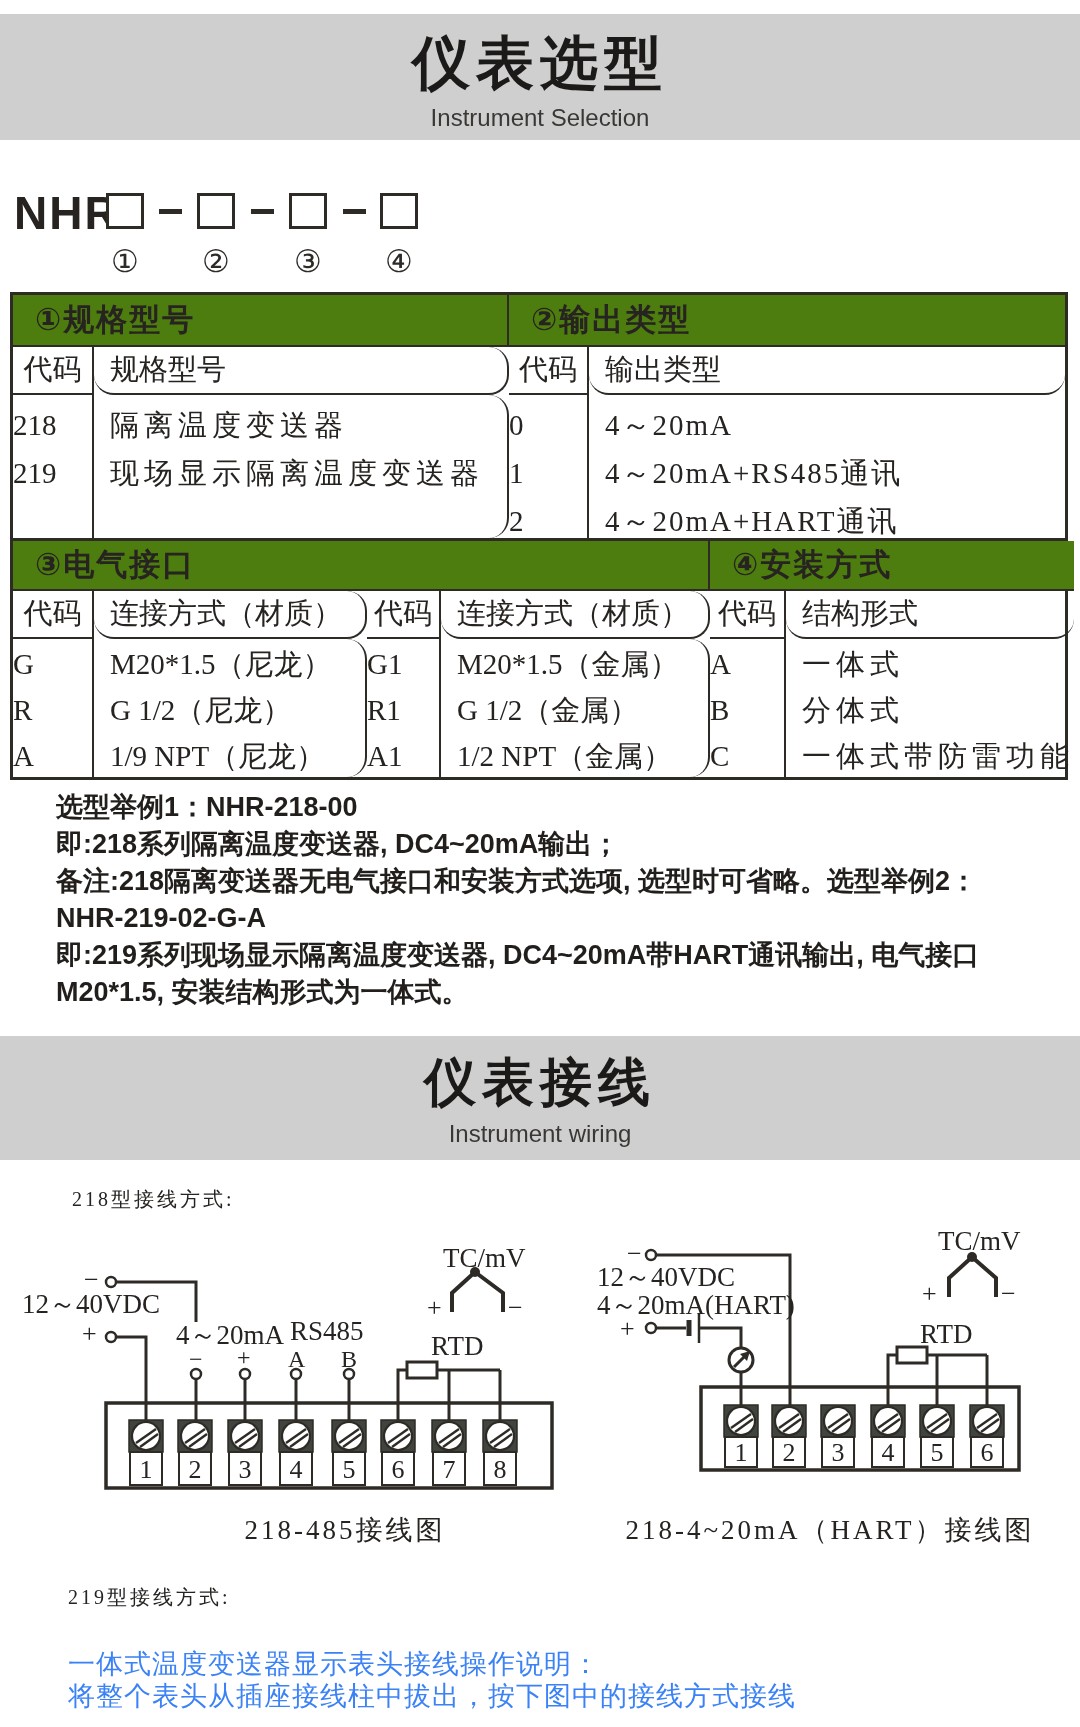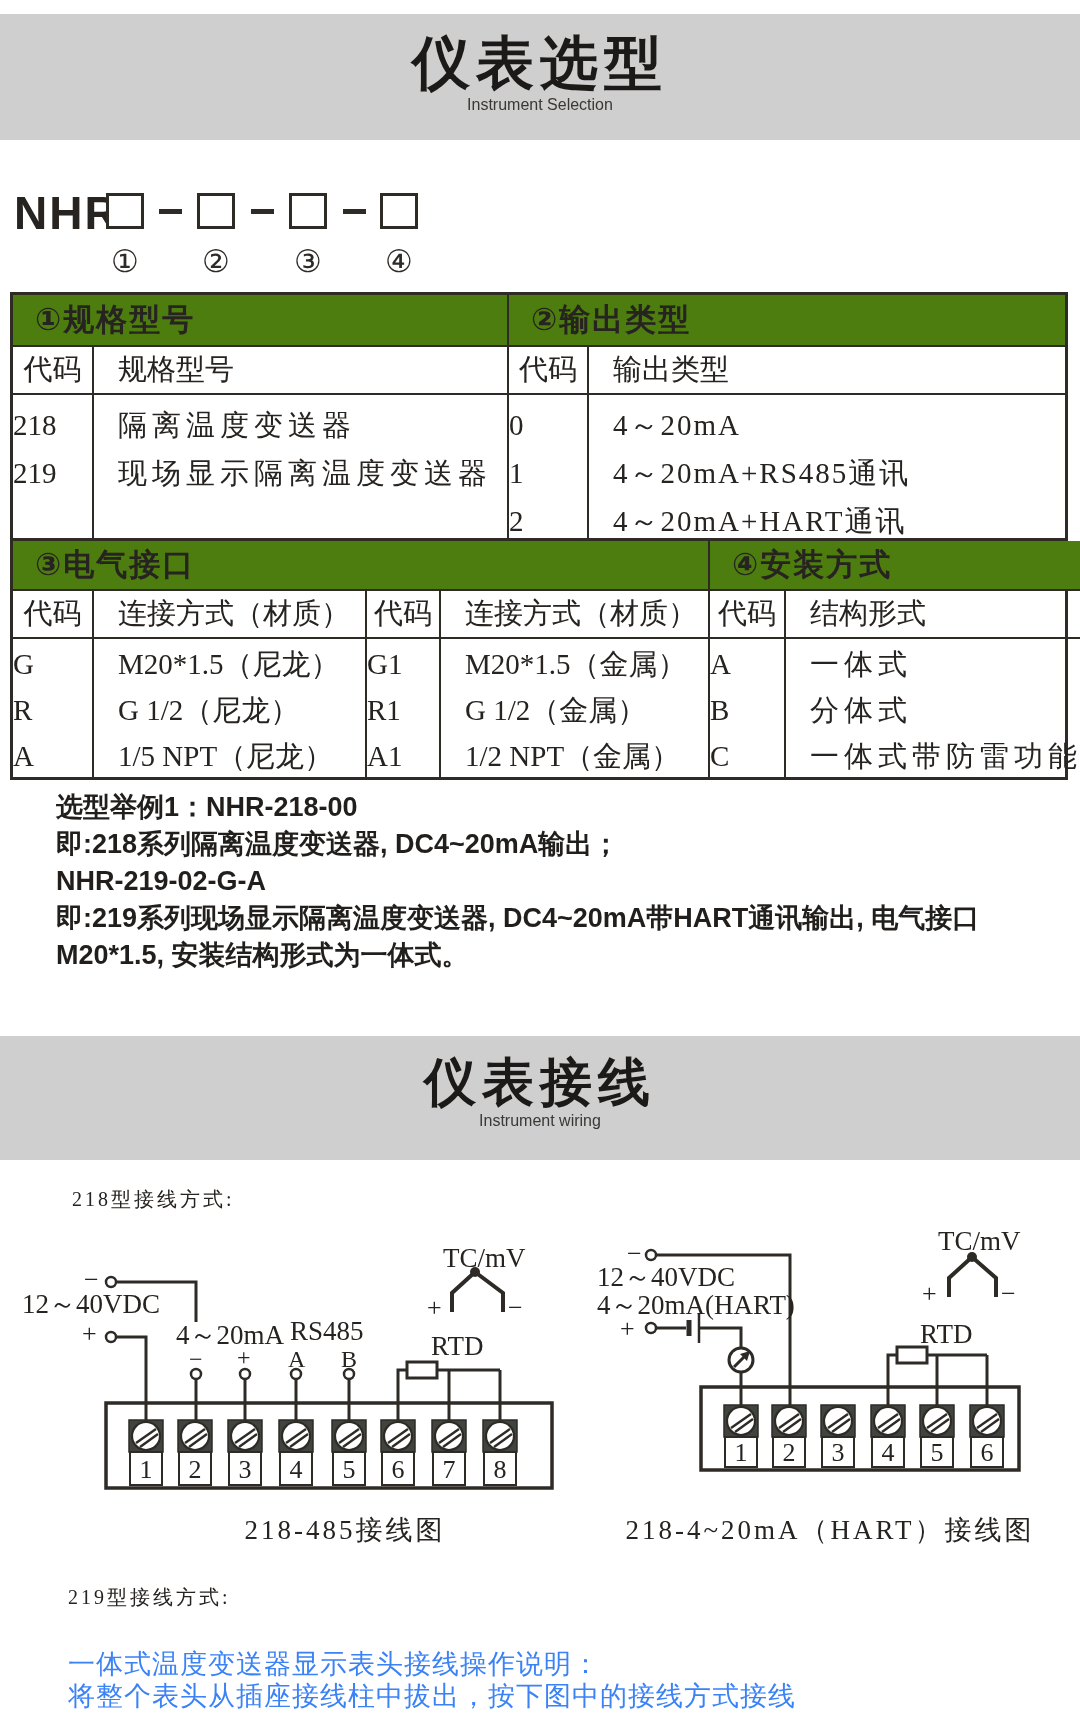--- a/index.html
+++ b/index.html
@@ -6,21 +6,21 @@
   .page{position:relative;width:1080px;height:1727px;background:#ffffff;overflow:hidden;
         font-family:"Liberation Sans","DejaVu Sans",sans-serif;color:#262320;}
 
   
   .banner{position:absolute;left:0;width:1080px;background:#d0cfcf;text-align:center;}
   .banner1{top:14px;height:126px;}
   .banner2{top:1036px;height:124px;}
   .banner-title{font-weight:bold;color:#1c1a18;letter-spacing:6px;}
   .banner1 .banner-title{font-size:58px;line-height:66px;margin-top:16px;}
   .banner2 .banner-title{font-size:52px;line-height:60px;margin-top:16px;}
-  .banner-sub{font-size:16px;color:#3a3835;letter-spacing:0px;margin-top:0;}
+  .banner-sub{font-size:24px;color:#3a3835;letter-spacing:0px;margin-top:8px;}
 
   
   .nhr-prefix{position:absolute;left:14px;top:186px;font-size:46px;font-weight:bold;letter-spacing:2px;color:#262320;}
   .mbox{position:absolute;top:193px;width:38px;height:36px;border:3px solid #2e2a26;box-sizing:border-box;background:#fff;}
   .mdash{position:absolute;top:209px;width:23px;height:5px;background:#2e2a26;}
   .mnum{position:absolute;top:243px;width:38px;text-align:center;font-size:31px;
         font-family:"Liberation Serif","DejaVu Serif",serif;color:#2e2a26;}
 
   
   .sel-table{position:absolute;left:10px;top:292px;width:1058px;border:3px solid #2e2a26;box-sizing:border-box;background:#fff;}
@@ -29,21 +29,21 @@
   .tB{grid-template-columns:81px 273px 74px 269px 76px 1fr;border-top:3px solid #2e2a26;}
   .cell{box-sizing:border-box;font-family:"Liberation Serif","DejaVu Serif",serif;font-size:29px;}
   .hd{background:#4d7c0f;font-family:"Liberation Sans","DejaVu Sans",sans-serif;
       font-weight:bold;font-size:31px;display:flex;align-items:center;padding-left:22px;letter-spacing:2px;}
   .hA{height:52px;}
   .hB{height:50px;}
   .sub{height:48px;display:flex;align-items:center;}
   .bb{border-bottom:2px solid #2e2a26;}
   .br{border-right:2px solid #2e2a26;}
   .ctr{justify-content:center;text-align:center;}
-  .lft{padding-left:24px;}
+  .lft{padding-left:16px;border-radius:20px;}
   .bodyA{height:143px;padding-top:6px;}
   .bodyB{height:138px;padding-top:2px;}
   .bline{height:48px;line-height:48px;white-space:nowrap;}
   .bline3{height:46px;line-height:46px;white-space:nowrap;}
   .tctr{text-align:left;}
   .sp4{letter-spacing:5px;}
   .sp2{letter-spacing:2px;}
 
   
   .notes{position:absolute;left:56px;top:789px;font-size:27px;font-weight:bold;line-height:37px;color:#211e1c;}
@@ -133,21 +133,21 @@
       <div class="cell sub bb lft">结构形式</div>
 
       <div class="cell bodyB br tctr">
         <div class="bline3">G</div>
         <div class="bline3">R</div>
         <div class="bline3">A</div>
       </div>
       <div class="cell bodyB br lft">
         <div class="bline3">M20*1.5（尼龙）</div>
         <div class="bline3">G 1/2（尼龙）</div>
-        <div class="bline3">1/5 NPT（尼龙）</div>
+        <div class="bline3">1/9 NPT（尼龙）</div>
       </div>
       <div class="cell bodyB br tctr">
         <div class="bline3">G1</div>
         <div class="bline3">R1</div>
         <div class="bline3">A1</div>
       </div>
       <div class="cell bodyB br lft">
         <div class="bline3">M20*1.5（金属）</div>
         <div class="bline3">G 1/2（金属）</div>
         <div class="bline3">1/2 NPT（金属）</div>
@@ -161,20 +161,21 @@
         <div class="bline3 sp4">一体式</div>
         <div class="bline3 sp4">分体式</div>
         <div class="bline3 sp4">一体式带防雷功能</div>
       </div>
     </div>
   </div>
 
   <div class="notes">
     <div>选型举例1：NHR-218-00</div>
     <div>即:218系列隔离温度变送器, DC4~20mA输出；</div>
+    <div>备注:218隔离变送器无电气接口和安装方式选项, 选型时可省略。选型举例2：</div>
     <div>NHR-219-02-G-A</div>
     <div>即:219系列现场显示隔离温度变送器, DC4~20mA带HART通讯输出, 电气接口</div>
     <div>M20*1.5, 安装结构形式为一体式。</div>
   </div>
 
   <div class="banner banner2">
     <div class="banner-title">仪表接线</div>
     <div class="banner-sub">Instrument wiring</div>
   </div>
 

